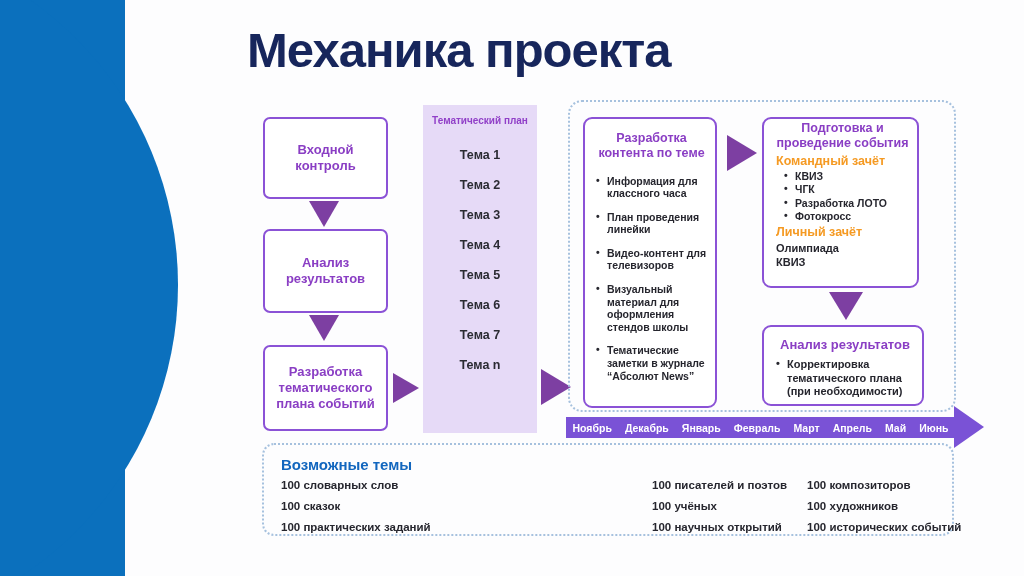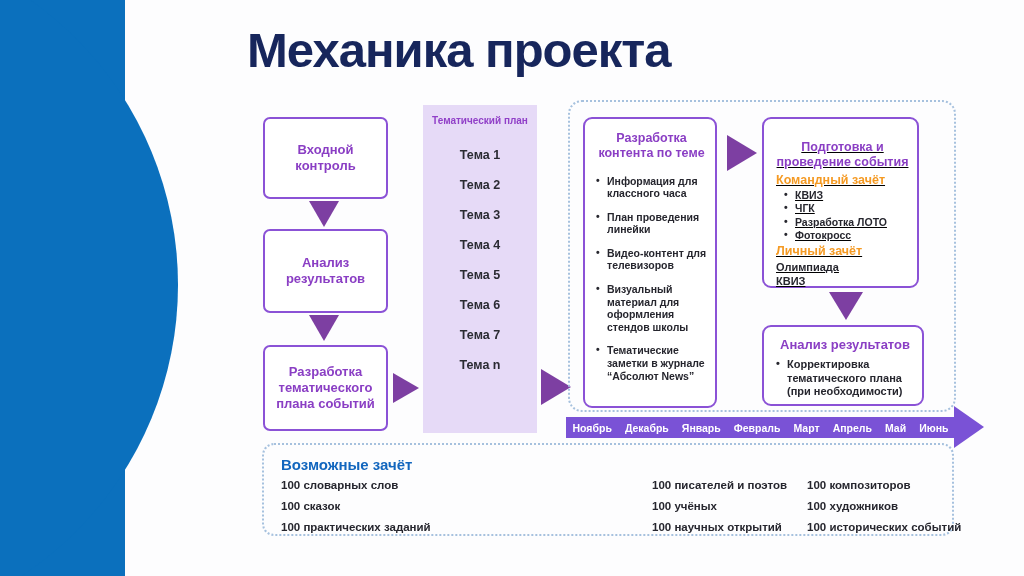--- a/index.html
+++ b/index.html
@@ -47,21 +47,21 @@
   .blist li { position:relative; color:#26262e; font-weight:700; font-size:10.5px;
     line-height:1.2; padding-left:13px; text-align:left; }
   .blist li::before { content:"•"; position:absolute; left:2px; top:-1px; color:#26262e; }
 
   
   #content-box { left:583px; top:117px; width:134px; height:291px; padding:12px 6px 0 9px; }
   #content-box .hdr { font-size:12.5px; margin-bottom:14px; }
   #content-box .blist li { margin-bottom:11px; }
 
   
-  #event-box { left:762px; top:117px; width:157px; height:171px; padding:21px 6px 0 10px;text-decoration:underline; }
+  #event-box { left:762px; top:117px; width:157px; height:171px; padding:2px 6px 0 10px; }
   #event-box .hdr { font-size:12.5px; margin-bottom:3px; }
   .sub-hdr { color:#f59a23; font-weight:700; font-size:12.5px; margin:2px 0 2px 2px; text-align:left; }
   #event-box .blist li { margin-bottom:1px; margin-left:8px; }
   .plain-list div { color:#26262e; font-weight:700; font-size:11px; line-height:1.3; text-align:left; margin-left:2px; }
 
   
   #analysis-box { left:762px; top:325px; width:162px; height:81px; padding:10px 6px 0 10px; }
   #analysis-box .hdr { font-size:13px; margin-bottom:6px; }
   #analysis-box .blist li { font-size:11px; }
 
@@ -172,21 +172,21 @@
       <span class="month">Январь</span>
       <span class="month">Февраль</span>
       <span class="month">Март</span>
       <span class="month">Апрель</span>
       <span class="month">Май</span>
       <span class="month">Июнь</span>
     </div>
   <div id="timeline-head"></div>
 
   <div id="themes-box" class="dashed">
-    <div class="hdr">Возможные зачёт</div>
+    <div class="hdr">Возможные темы</div>
     <div id="tcol1" class="theme-col">
 
     <div>100 словарных слов</div>
         <div>100 сказок</div>
         <div>100 практических заданий</div>
       </div>
     <div id="tcol3" class="theme-col">
 
     <div>100 писателей и поэтов</div>
         <div>100 учёных</div>

